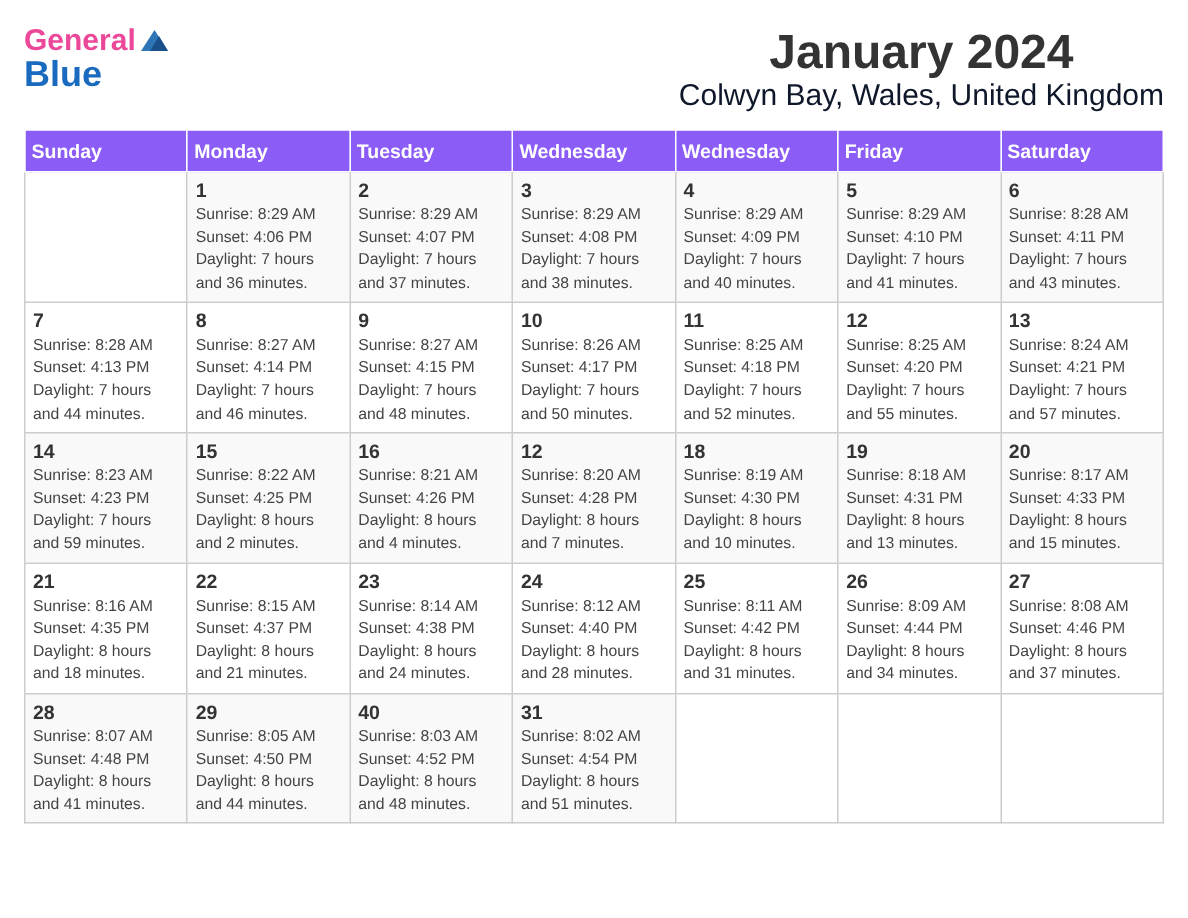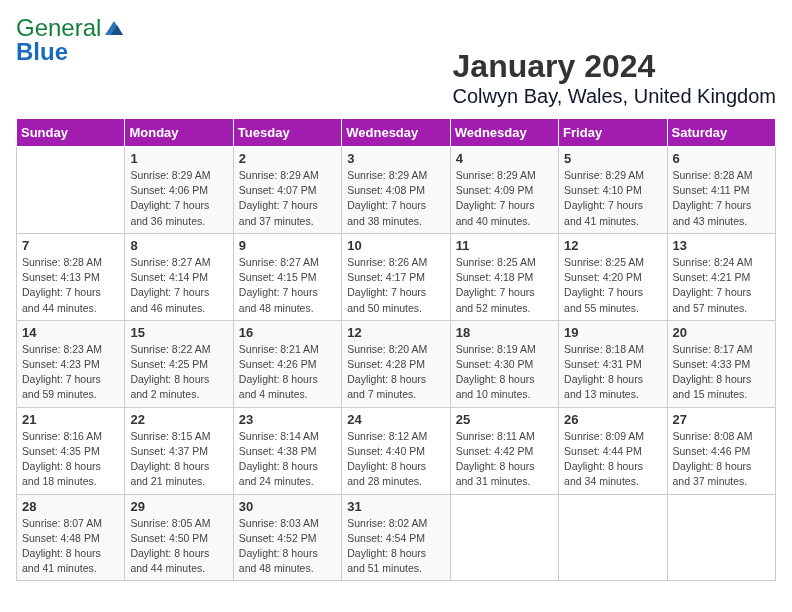--- a/index.html
+++ b/index.html
@@ -14,58 +14,57 @@
       display: flex;
       justify-content: space-between;
       align-items: flex-start;
       margin-bottom: 10px;
     }
     .logo {
       display: flex;
       align-items: center;
     }
     .logo-text-general {
-      font-size: 24px;
-      font-weight: normal;
-      color: #15803d;
+      font-size: 20px;
+      font-weight: bold;
+      color: #ec4899;
       line-height: 1;
     }
     .logo-text-blue {
       font-size: 24px;
       font-weight: bold;
       color: #1a6bbf;
       line-height: 1;
     }
     .logo-icon {
       width: 22px;
       height: 22px;
       margin-left: 2px;
       display: inline-block;
       vertical-align: middle;
     }
     .title-area {
-      text-align: left;
-      margin-top: 32px;
+      text-align: center;
     }
     .main-title {
       font-size: 32px;
       font-weight: bold;
       color: #333;
     }
     .subtitle {
       font-size: 20px;
       color: #0f172a;
     }
     .calendar {
       width: 100%;
       border-collapse: collapse;
       font-size: 11px;
     }
     .calendar thead tr th {
-      background-color: #a21caf;
+      background-color: #8b5cf6;
       color: #fff;
       padding: 6px 4px;
       text-align: left;
       font-size: 13px;
       font-weight: bold;
       border: 1px solid #fff;
     }
     .calendar tbody tr td {
       border: 1px solid #ccc;
       vertical-align: top;
@@ -248,21 +247,21 @@
       <tr>
         <td>
           <span class="day-number">28</span>
           <div class="day-info">Sunrise: 8:07 AM<br>Sunset: 4:48 PM<br>Daylight: 8 hours and 41 minutes.</div>
         </td>
         <td>
           <span class="day-number">29</span>
           <div class="day-info">Sunrise: 8:05 AM<br>Sunset: 4:50 PM<br>Daylight: 8 hours and 44 minutes.</div>
         </td>
         <td>
-          <span class="day-number">30</span>
+          <span class="day-number">40</span>
           <div class="day-info">Sunrise: 8:03 AM<br>Sunset: 4:52 PM<br>Daylight: 8 hours and 48 minutes.</div>
         </td>
         <td>
           <span class="day-number">31</span>
           <div class="day-info">Sunrise: 8:02 AM<br>Sunset: 4:54 PM<br>Daylight: 8 hours and 51 minutes.</div>
         </td>
         <td class="empty-cell"></td>
         <td class="empty-cell"></td>
         <td class="empty-cell"></td>
       </tr>

